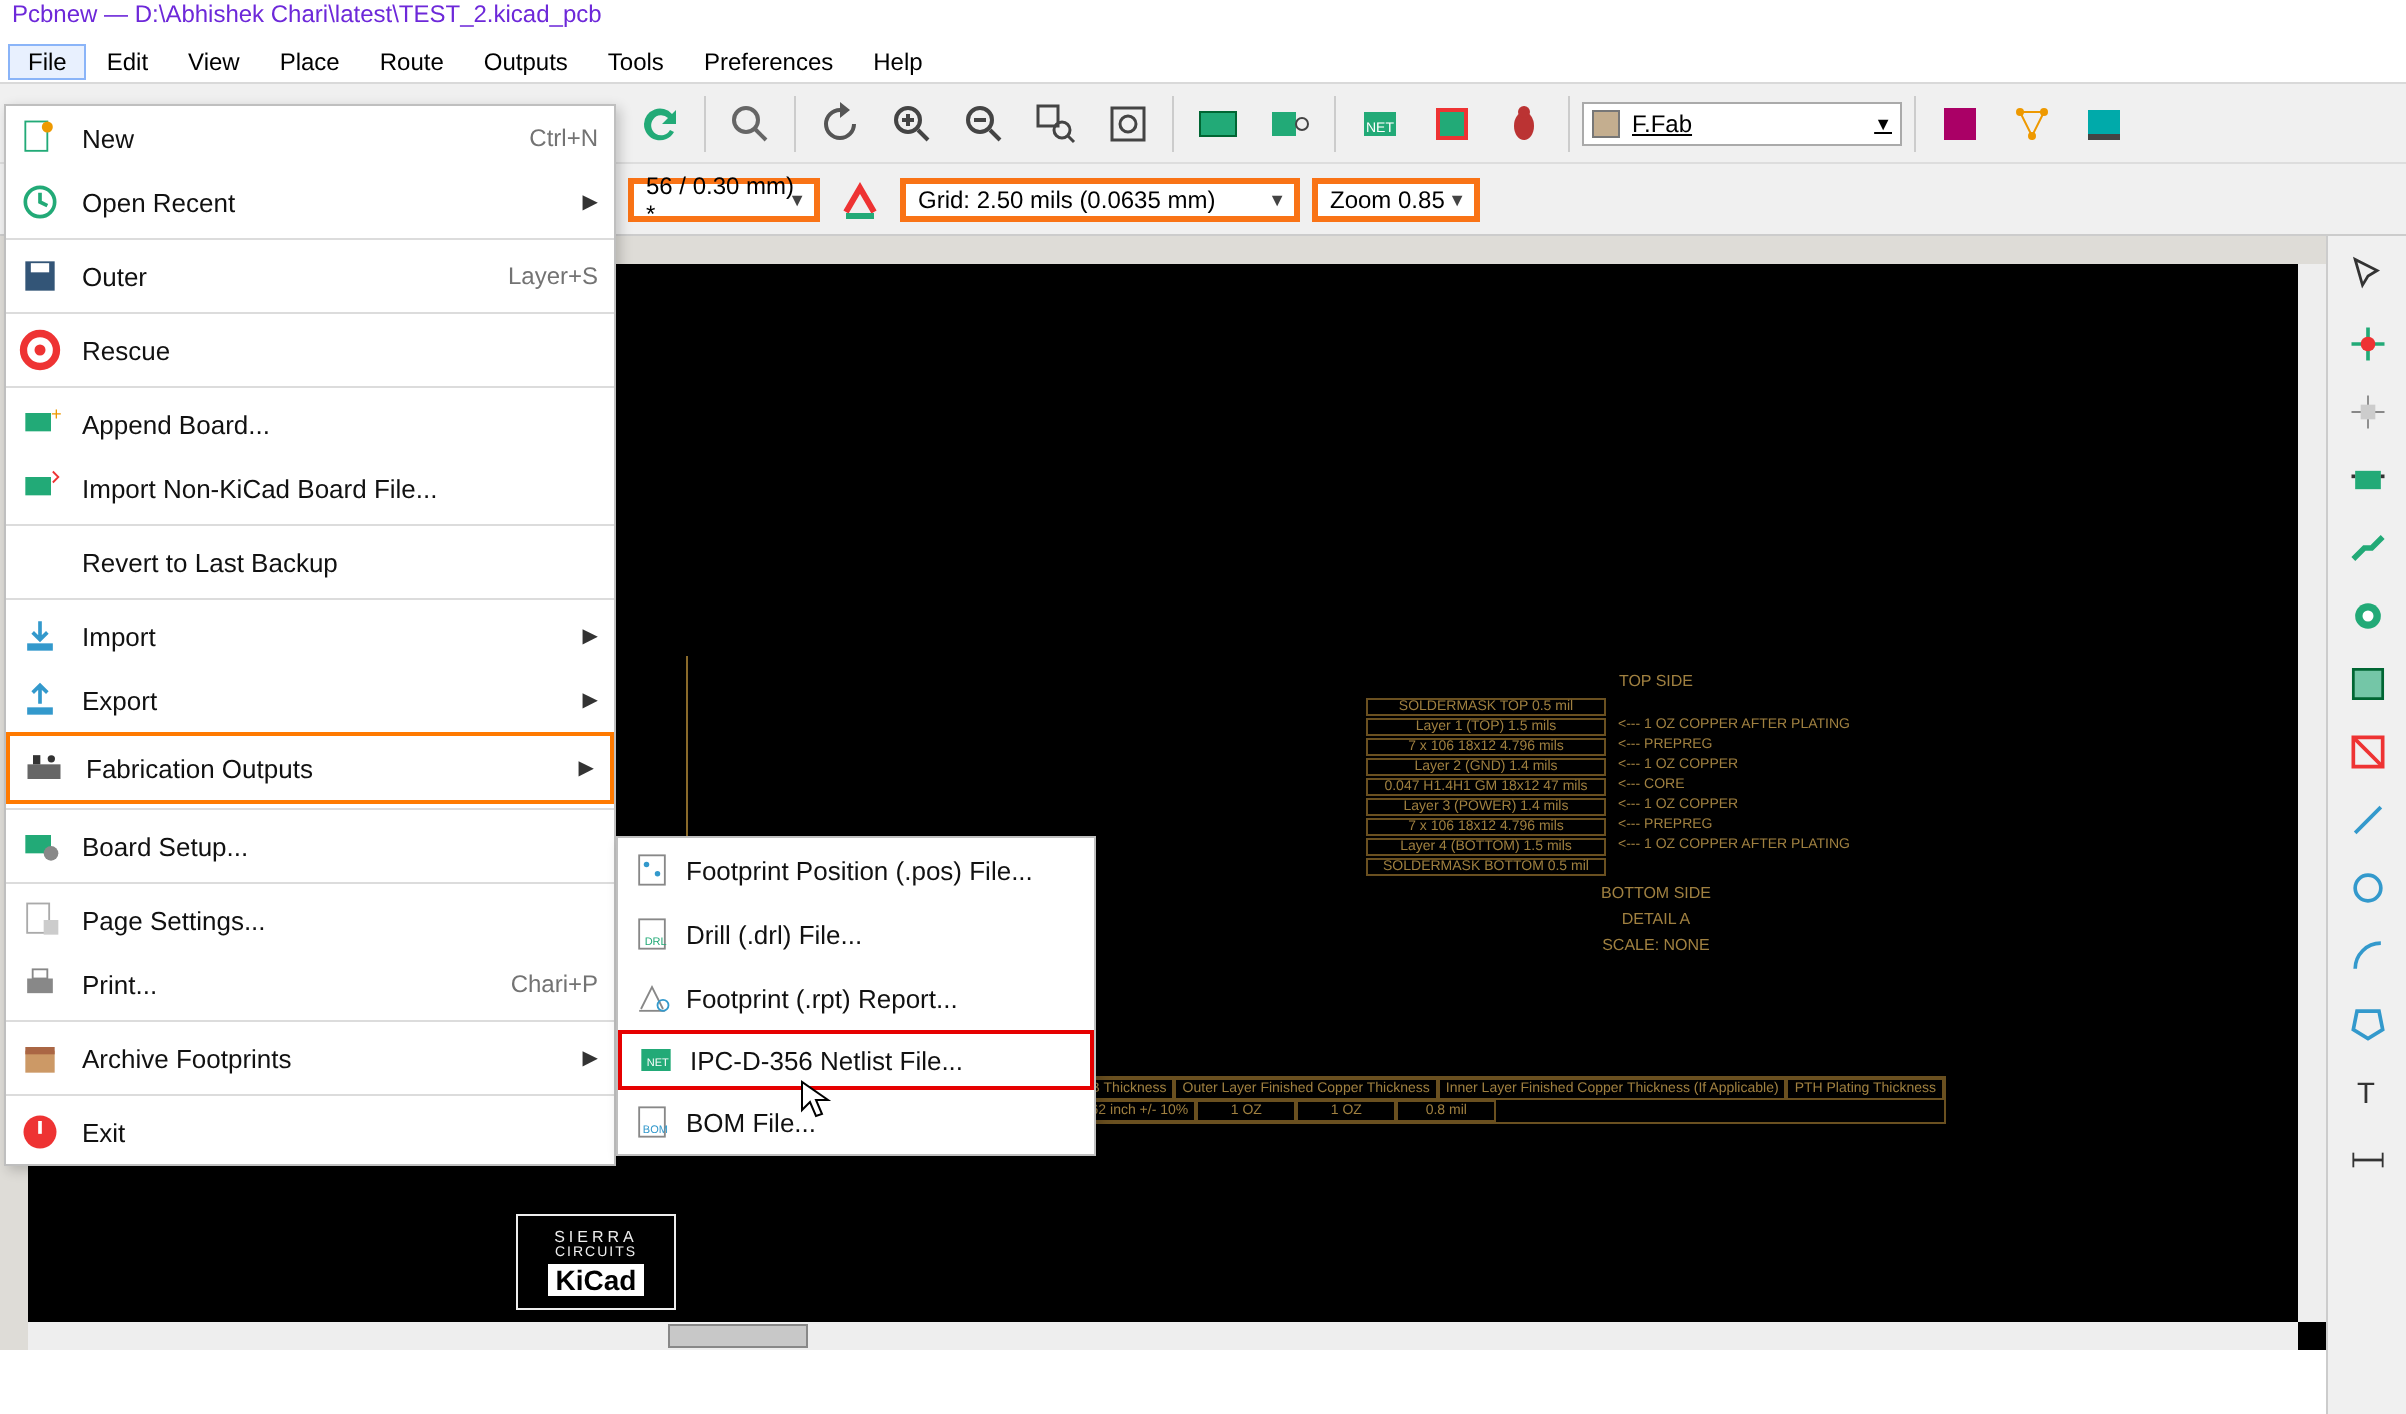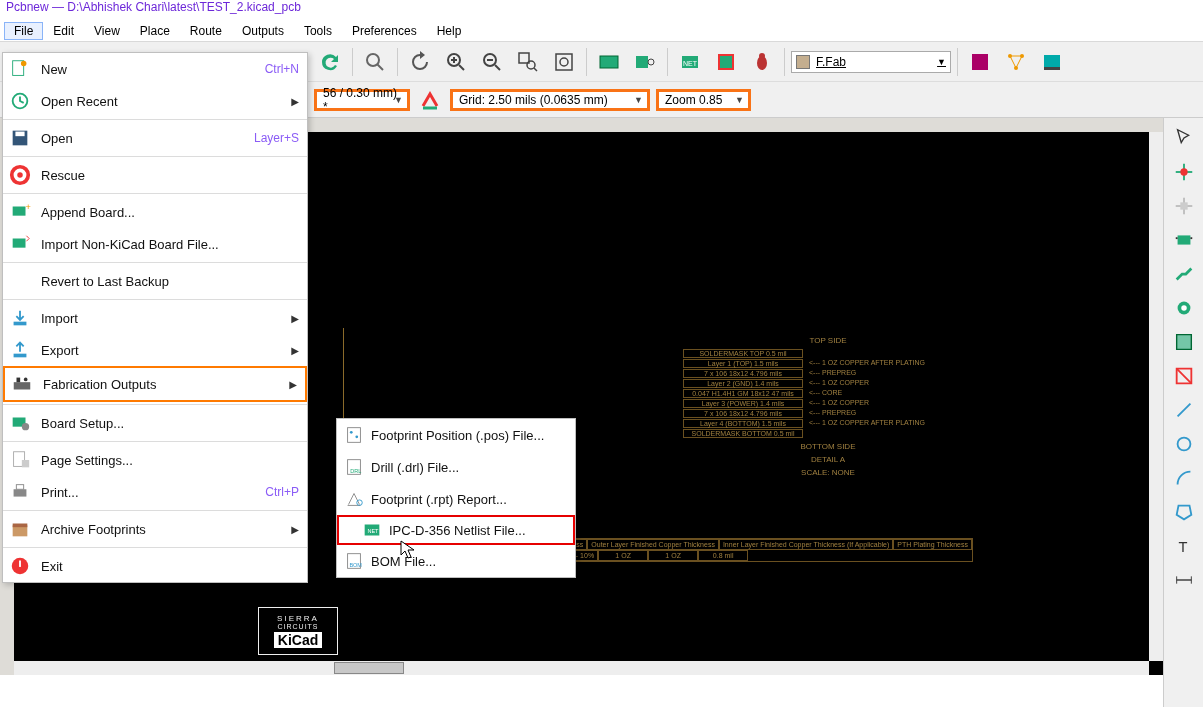--- a/index.html
+++ b/index.html
@@ -24,30 +24,30 @@
   .right-toolbar{position:absolute;right:0;top:118px;bottom:0;width:40px;background:#f0f0f0;border-left:1px solid #ccc;display:flex;flex-direction:column;align-items:center;gap:6px;padding-top:6px;}
   .right-toolbar .r-icon{width:28px;height:28px;display:flex;align-items:center;justify-content:center;}
   .hscroll{position:absolute;left:14px;right:14px;bottom:0;height:14px;background:#eee;display:flex;align-items:center;}
   .vscroll{position:absolute;right:0;top:14px;bottom:14px;width:14px;background:#eee;}
   .thumb{background:#c8c8c8;border:1px solid #888;}
   
   .file-menu { position:absolute; left:2px; top:52px; width:306px; background:#fff; border:1px solid #bfbfbf; box-shadow:2px 2px 6px rgba(0,0,0,0.2); z-index:20;}
   .fm-row{display:flex;align-items:center;height:32px;padding-right:8px;cursor:default;}
   .fm-iconcol{width:34px;display:flex;align-items:center;justify-content:center;}
   .fm-label{flex:1;font-size:13px;color:#111;padding-left:4px;}
-  .fm-shortcut{font-size:12px;color:#8b5cf6;}
+  .fm-shortcut{font-size:12px;color:#737373;}
   .fm-arrow{font-size:10px;color:#333;margin-left:6px;}
   .fm-sep{height:1px;background:#dcdcdc;margin:2px 0;}
   .fm-row.highlight-box{border:2px solid #ff7a00;height:36px;}
   
-  .submenu{position:absolute;left:308px;top:418px;width:240px;background:#fff;border:1px solid #bfbfbf;box-shadow:2px 2px 6px rgba(0,0,0,0.2);z-index:21;margin-left:28px;}
+  .submenu{position:absolute;left:308px;top:418px;width:240px;background:#fff;border:1px solid #bfbfbf;box-shadow:2px 2px 6px rgba(0,0,0,0.2);z-index:21;}
   .sm-row{display:flex;align-items:center;height:32px;padding-right:8px;}
   .sm-icon{width:34px;display:flex;align-items:center;justify-content:center;}
   .sm-label{flex:1;font-size:13px;color:#111;}
-  .sm-row.highlight{border:2px solid #e60000;height:30px;padding-left:16px;}
+  .sm-row.highlight{border:2px solid #e60000;height:30px;}
   
   .board{position:absolute;left:56px;top:196px;width:230px;height:200px;background:#d9cc00;}
   .board .region-teal1{position:absolute;right:6px;top:6px;width:70px;height:50px;background:#0a9ea3;}
   .board .region-teal2{position:absolute;right:6px;bottom:28px;width:70px;height:50px;background:#0a9ea3;}
   .board .chip-red{position:absolute;left:30px;top:18px;width:50px;height:40px;background:#b00000;}
   .board .txt{position:absolute;left:70px;top:2px;font-size:8px;color:#0aa;text-align:center;white-space:pre;}
   .stackup{position:absolute;right:176px;top:204px;width:290px;font-size:7px;color:#a08040;}
   .stackup .title{text-align:center;color:#a08040;margin-bottom:4px;font-size:8px;}
   .stackup .row{display:flex;gap:6px;margin:1px 0;}
   .stackup .cell{border:1px solid #6a5020;padding:0 3px;min-width:48px;text-align:center;}
@@ -192,21 +192,21 @@
   <div class="tb-icon" style="width:28px;height:28px;">
       <svg viewBox="0 0 24 24">
         <path d="M5 18l7-12 7 12" stroke="#e33" fill="none" stroke-width="3"></path>
         <line x1="5" y1="20" x2="19" y2="20" stroke="#2a7" stroke-width="3"></line>
       </svg>
     </div>
   <div class="combo" style="width:200px;">
     <span>Grid: 2.50 mils (0.0635 mm)</span>
       <span class="arrow">▼</span>
   </div>
-  <div class="combo" style="width:95px;">
+  <div class="combo" style="width:84px;">
     <span>Zoom 0.85</span>
       <span class="arrow">▼</span>
   </div>
 </div>
 
 <div class="canvas-area">
   <div class="hruler"></div>
   <div class="vruler"></div>
   <div class="pcbview">
     <div class="faint-text">hardener
@@ -418,21 +418,21 @@
       <div class="fm-arrow">▶</div>
     </div>
     <div class="fm-sep"></div>
     <div class="fm-row">
       <div class="fm-iconcol">
         <svg width="22" height="22" viewBox="0 0 24 24">
           <rect x="4" y="4" width="16" height="16" fill="#357"></rect>
           <rect x="7" y="5" width="10" height="5" fill="#fff"></rect>
         </svg>
       </div>
-      <div class="fm-label">Open</div>
+      <div class="fm-label">Outer</div>
       <div class="fm-shortcut">Layer+S</div>
     </div>
     <div class="fm-sep"></div>
     <div class="fm-row">
       <div class="fm-iconcol">
         <svg width="22" height="22" viewBox="0 0 24 24">
           <circle cx="12" cy="12" r="9" fill="#fff" stroke="#e33" stroke-width="4"></circle>
           <circle cx="12" cy="12" r="3" fill="#e33"></circle>
         </svg>
       </div>
@@ -519,21 +519,21 @@
       <div class="fm-label">Page Settings...</div>
     </div>
     <div class="fm-row">
       <div class="fm-iconcol">
         <svg width="22" height="22" viewBox="0 0 24 24">
           <rect x="5" y="9" width="14" height="8" fill="#888"></rect>
           <rect x="8" y="4" width="8" height="5" fill="#fff" stroke="#888"></rect>
         </svg>
       </div>
       <div class="fm-label">Print...</div>
-      <div class="fm-shortcut">Ctrl+P</div>
+      <div class="fm-shortcut">Chari+P</div>
     </div>
     <div class="fm-sep"></div>
     <div class="fm-row">
       <div class="fm-iconcol">
         <svg width="22" height="22" viewBox="0 0 24 24">
           <rect x="4" y="8" width="16" height="12" fill="#c96"></rect>
           <rect x="4" y="6" width="16" height="4" fill="#a64"></rect>
         </svg>
       </div>
       <div class="fm-label">Archive Footprints</div>

